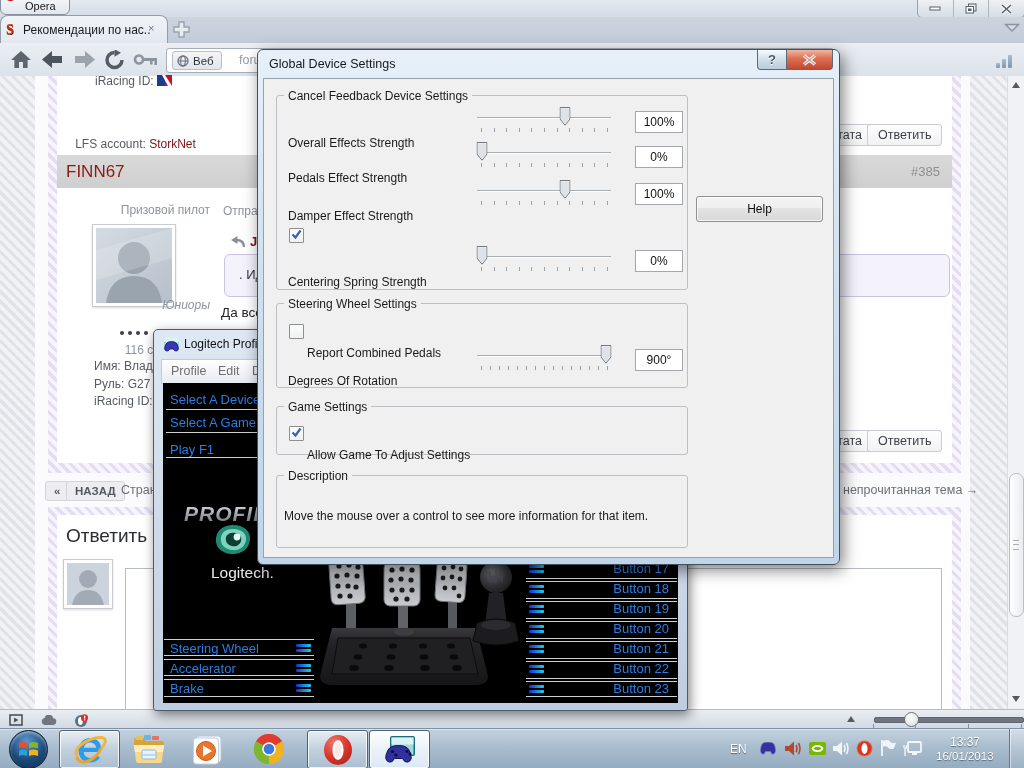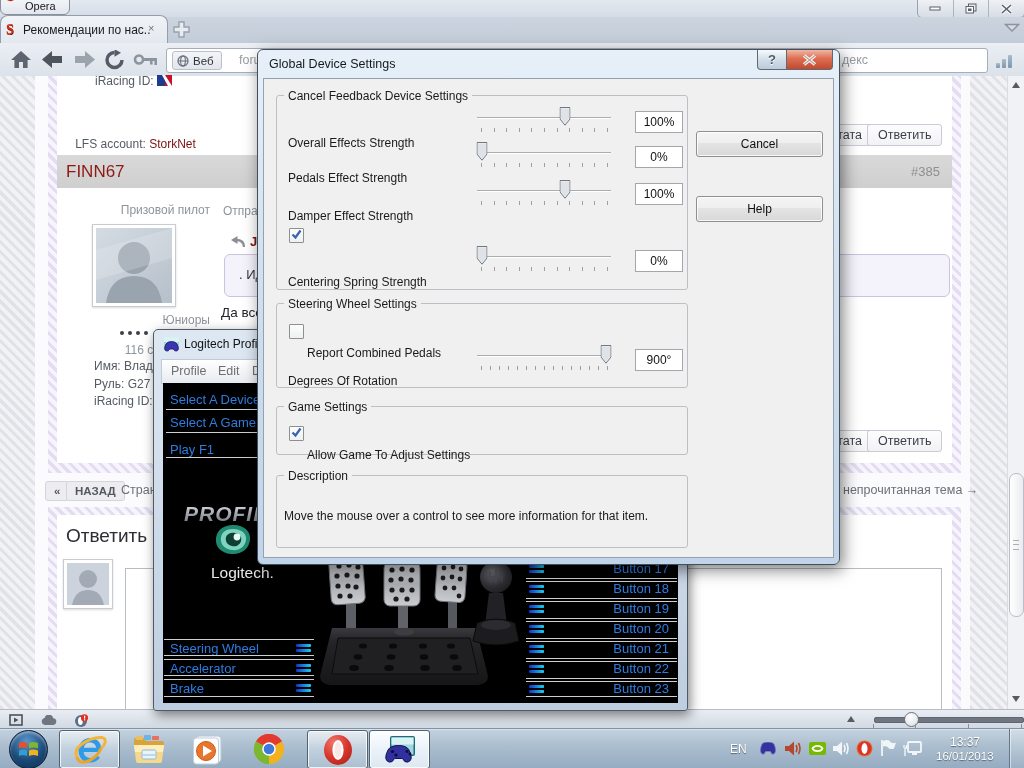--- a/index.html
+++ b/index.html
@@ -213,23 +213,20 @@
     <div id="addr-badge">
       <svg width="12" height="12" viewBox="0 0 12 12">
         <circle cx="6" cy="6" r="5" fill="none" stroke="#6e7580" stroke-width="1.3"></circle>
         <ellipse cx="6" cy="6" rx="2.4" ry="5" fill="none" stroke="#6e7580" stroke-width="1.1"></ellipse>
         <path d="M1 6 H11" stroke="#6e7580" stroke-width="1.1"></path>
       </svg>
       <span>Веб</span>
     </div>
     <span id="addr-url">foru</span>
   </div>
-  <div class="abs" id="searchbar">
-    <span id="search-text">декс</span>
-  </div>
   <div class="abs" id="turbo">
     <i style="height:5px;"></i>
       <i style="height:9px;"></i>
       <i style="height:13px;"></i>
   </div>
 
   <div class="abs" id="page">
     <div class="abs white-surface"></div>
     <div class="abs lavender" id="wrap1"></div>
     <div class="abs" id="box1"></div>
@@ -263,21 +260,21 @@
             <stop offset="0" stop-color="#d4dbe3"></stop>
               <stop offset="1" stop-color="#b6c0ca"></stop>
           </linearGradient>
         </defs>
         <rect width="76" height="75" fill="url(#avbg)"></rect>
         <circle cx="38" cy="30" r="16" fill="#9aa4af"></circle>
         <path d="M10 75 Q14 48 38 48 Q62 48 66 75 Z" fill="#9aa4af"></path>
         <path d="M0 52 L76 30 L76 0 L0 22 Z" fill="#ffffff" opacity="0.18"></path>
       </svg>
     </div>
-    <div class="abs authcol userline nowrap" style="top:237px;color:#8e939b;">Юниоры</div>
+    <div class="abs authcol userline nowrap" style="top:222px;color:#8e939b;font-style:italic;">Юниоры</div>
     <div class="abs pips" style="left:57px;top:255px;width:153px;">
       <i></i>
         <i></i>
         <i></i>
         <i></i>
     </div>
     <div class="abs authcol userline nowrap" style="top:267px;color:#8e939b;">116 сообщений</div>
     <div class="abs userline nowrap" style="left:94px;top:283px;">Имя: Владимир</div>
     <div class="abs userline nowrap" style="left:94px;top:301px;">Руль: G27 Racing Wheel</div>
     <div class="abs userline nowrap" style="left:94px;top:318px;">iRacing ID:</div>
@@ -632,21 +629,20 @@
       <svg width="13" height="13" viewBox="0 0 13 13">
         <path d="M2.5 6.5 L5.5 9.5 L10.5 2.5" fill="none" stroke="#3a62ad" stroke-width="2.2"></path>
       </svg>
     </div>
     <span class="dlabel" style="left:49px;top:376px;">Allow Game To Adjust Settings</span>
 
     <div class="group" style="top:425px;height:71px;"></div>
     <span class="group-label" style="top:419px;">Description</span>
     <span class="dlabel" style="left:26px;top:437px;">Move the mouse over a control to see more information for that item.</span>
 
-    <div class="dbtn" style="top:81px;">Cancel</div>
     <div class="dbtn" style="top:146px;">Help</div>
   </div>
 
   <div class="abs" id="taskbar">
     <div style="position:absolute;left:9px;top:1px;width:37px;height:37px;border-radius:50%;
       background:radial-gradient(circle at 45% 28%, #5a95cc, #1d4a78 55%, #0b2c4e);border:1px solid #0a1d33;
       box-shadow:inset 0 2px 3px rgba(255,255,255,.45);">
       <svg style="position:absolute;left:8px;top:8px;" width="21" height="20" viewBox="0 0 21 20">
         <path d="M1 4 Q5 2 9 4 L9 9.4 Q5 7.6 1 9.4 Z" fill="#e8502c"></path>
         <path d="M11 4 Q15 2 20 4 L20 9.4 Q15 7.6 11 9.4 Z" fill="#7db72f"></path>

